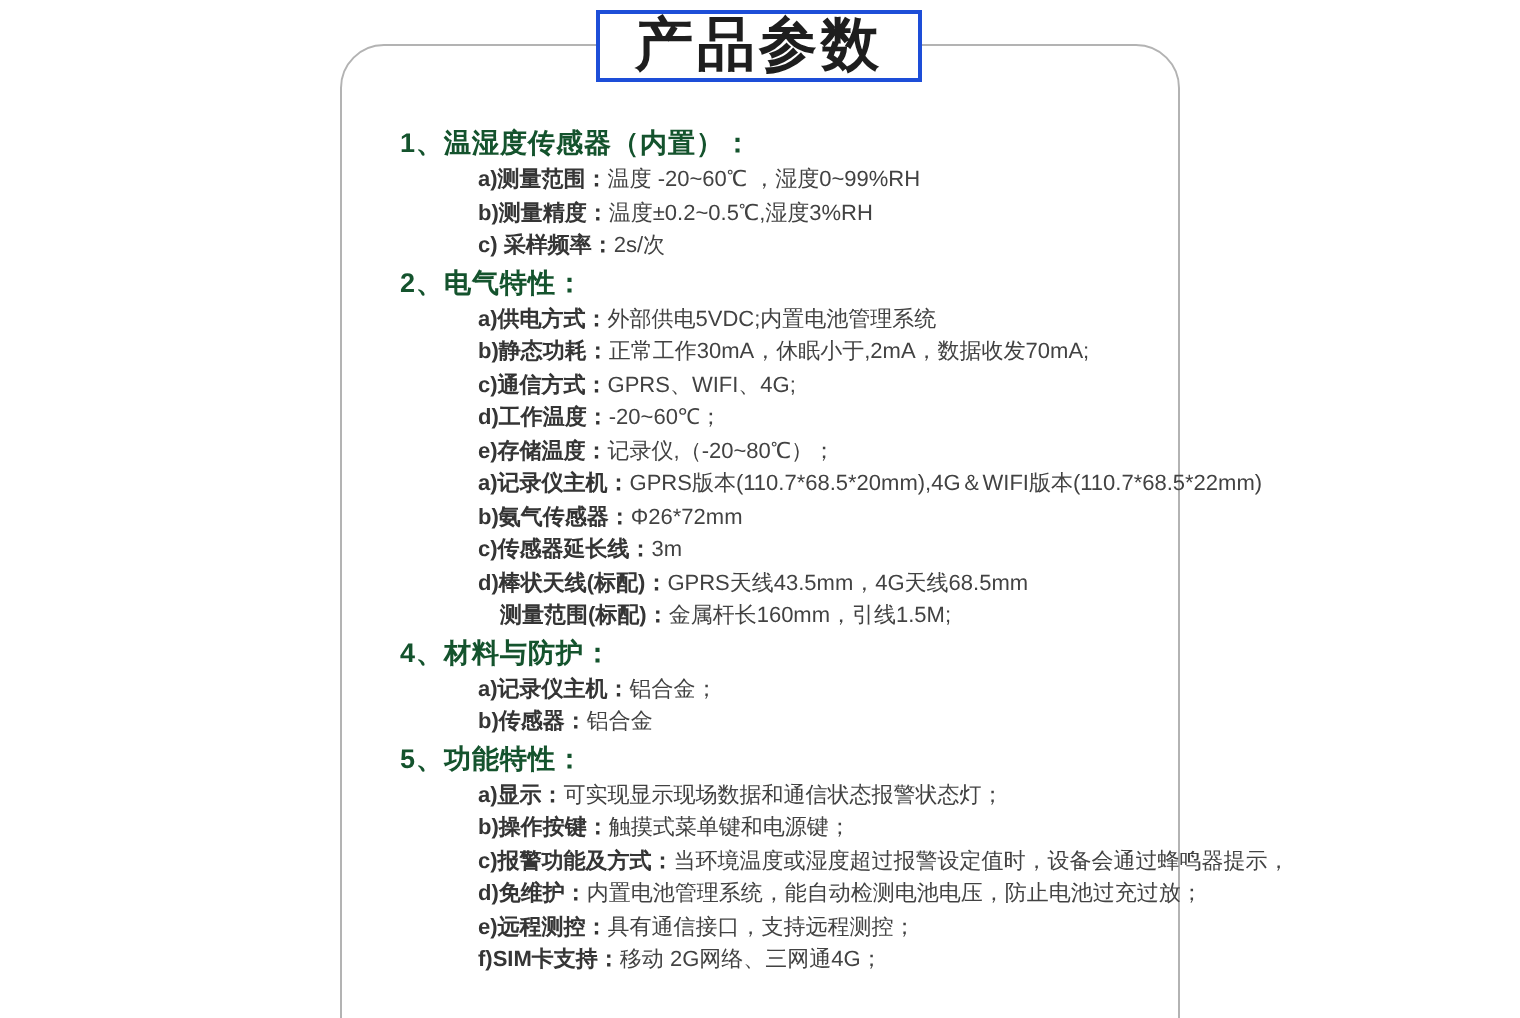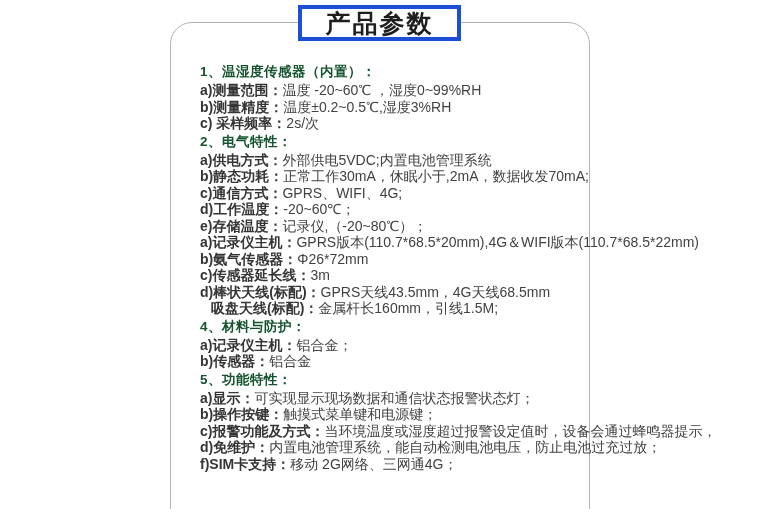--- a/index.html
+++ b/index.html
@@ -21,47 +21,48 @@
     border:1px solid #b3b3b3;
     border-radius:22px;
   }
 
   
   .title-box {
     position:absolute;
     left:298px; top:5px;
     width:163px; height:36px;
     background:#ffffff;
-    border:4px solid #1d4ed8;
+    border:2px solid #1d4ed8;
     display:flex; align-items:center; justify-content:center;
-    font-size:25px; font-weight:700; color:#1e1e1e;
+    font-size:29px; font-weight:700; color:#1e1e1e;
     letter-spacing:2px;
     z-index:3;
   }
 
   .content {
     position:absolute;
     left:200px; top:62px;
     width:372px;
     z-index:2;
   }
 
   .sec-heading {
     font-size:13.5px;
     font-weight:700;
     color:#14532d;
     line-height:20px;
     letter-spacing:0.5px;
     white-space:nowrap;
   }
   .spec-row {
-    font-size:14px;
+    font-size:11px;
     line-height:16.5px;
     color:#414141;
     white-space:nowrap;
+    margin-left:39px;
   }
   .spec-row.indent { padding-left:11px; }
   .spec-label { font-weight:700; color:#353535; }
   .spec-value { font-weight:400; color:#424242; }
 </style>
 </head>
 <body>
 
 <div class="stage">
   <div class="card"></div>
@@ -74,24 +75,25 @@
       <div class="sec-heading">2、电气特性：</div>
       <div class="spec-row"><span class="spec-label">a)供电方式：</span><span class="spec-value">外部供电5VDC;内置电池管理系统</span></div>
       <div class="spec-row"><span class="spec-label">b)静态功耗：</span><span class="spec-value">正常工作30mA，休眠小于,2mA，数据收发70mA;</span></div>
       <div class="spec-row"><span class="spec-label">c)通信方式：</span><span class="spec-value">GPRS、WIFI、4G;</span></div>
       <div class="spec-row"><span class="spec-label">d)工作温度：</span><span class="spec-value">-20~60℃；</span></div>
       <div class="spec-row"><span class="spec-label">e)存储温度：</span><span class="spec-value">记录仪,（-20~80℃）；</span></div>
       <div class="spec-row"><span class="spec-label">a)记录仪主机：</span><span class="spec-value">GPRS版本(110.7*68.5*20mm),4G＆WIFI版本(110.7*68.5*22mm)</span></div>
       <div class="spec-row"><span class="spec-label">b)氨气传感器：</span><span class="spec-value">Φ26*72mm</span></div>
       <div class="spec-row"><span class="spec-label">c)传感器延长线：</span><span class="spec-value">3m</span></div>
       <div class="spec-row"><span class="spec-label">d)棒状天线(标配)：</span><span class="spec-value">GPRS天线43.5mm，4G天线68.5mm</span></div>
-      <div class="spec-row indent"><span class="spec-label">吸盘天线(标配)：</span><span class="spec-value">金属杆长160mm，引线1.5M;</span></div>
+      <div class="spec-row indent"><span class="spec-label">测量范围(标配)：</span><span class="spec-value">金属杆长160mm，引线1.5M;</span></div>
       <div class="sec-heading">4、材料与防护：</div>
       <div class="spec-row"><span class="spec-label">a)记录仪主机：</span><span class="spec-value">铝合金；</span></div>
       <div class="spec-row"><span class="spec-label">b)传感器：</span><span class="spec-value">铝合金</span></div>
       <div class="sec-heading">5、功能特性：</div>
       <div class="spec-row"><span class="spec-label">a)显示：</span><span class="spec-value">可实现显示现场数据和通信状态报警状态灯；</span></div>
       <div class="spec-row"><span class="spec-label">b)操作按键：</span><span class="spec-value">触摸式菜单键和电源键；</span></div>
       <div class="spec-row"><span class="spec-label">c)报警功能及方式：</span><span class="spec-value">当环境温度或湿度超过报警设定值时，设备会通过蜂鸣器提示，</span></div>
       <div class="spec-row"><span class="spec-label">d)免维护：</span><span class="spec-value">内置电池管理系统，能自动检测电池电压，防止电池过充过放；</span></div>
+      <div class="spec-row"><span class="spec-label">e)远程测控：</span><span class="spec-value">具有通信接口，支持远程测控；</span></div>
       <div class="spec-row"><span class="spec-label">f)SIM卡支持：</span><span class="spec-value">移动 2G网络、三网通4G；</span></div>
     </div>
 </div>
 
 </body></html>

